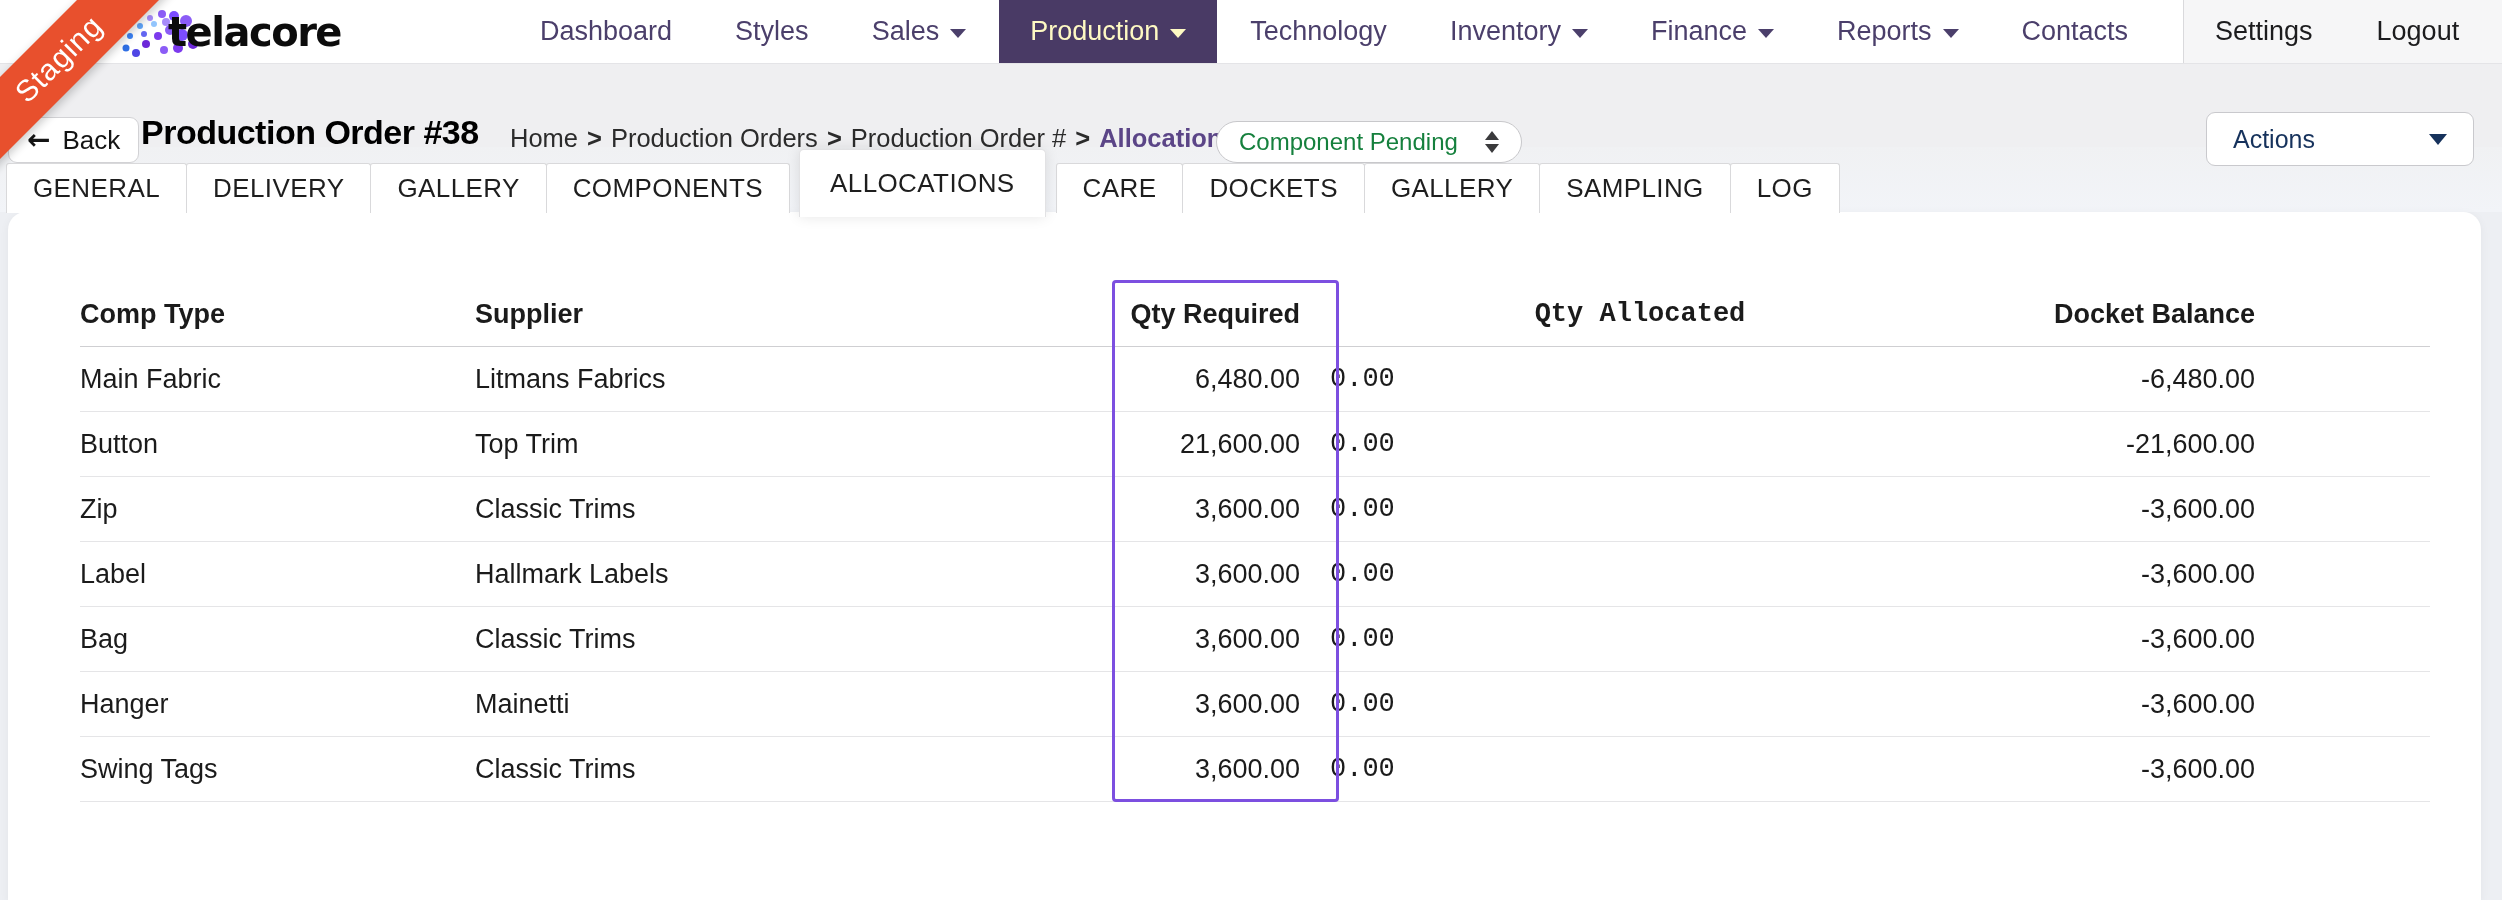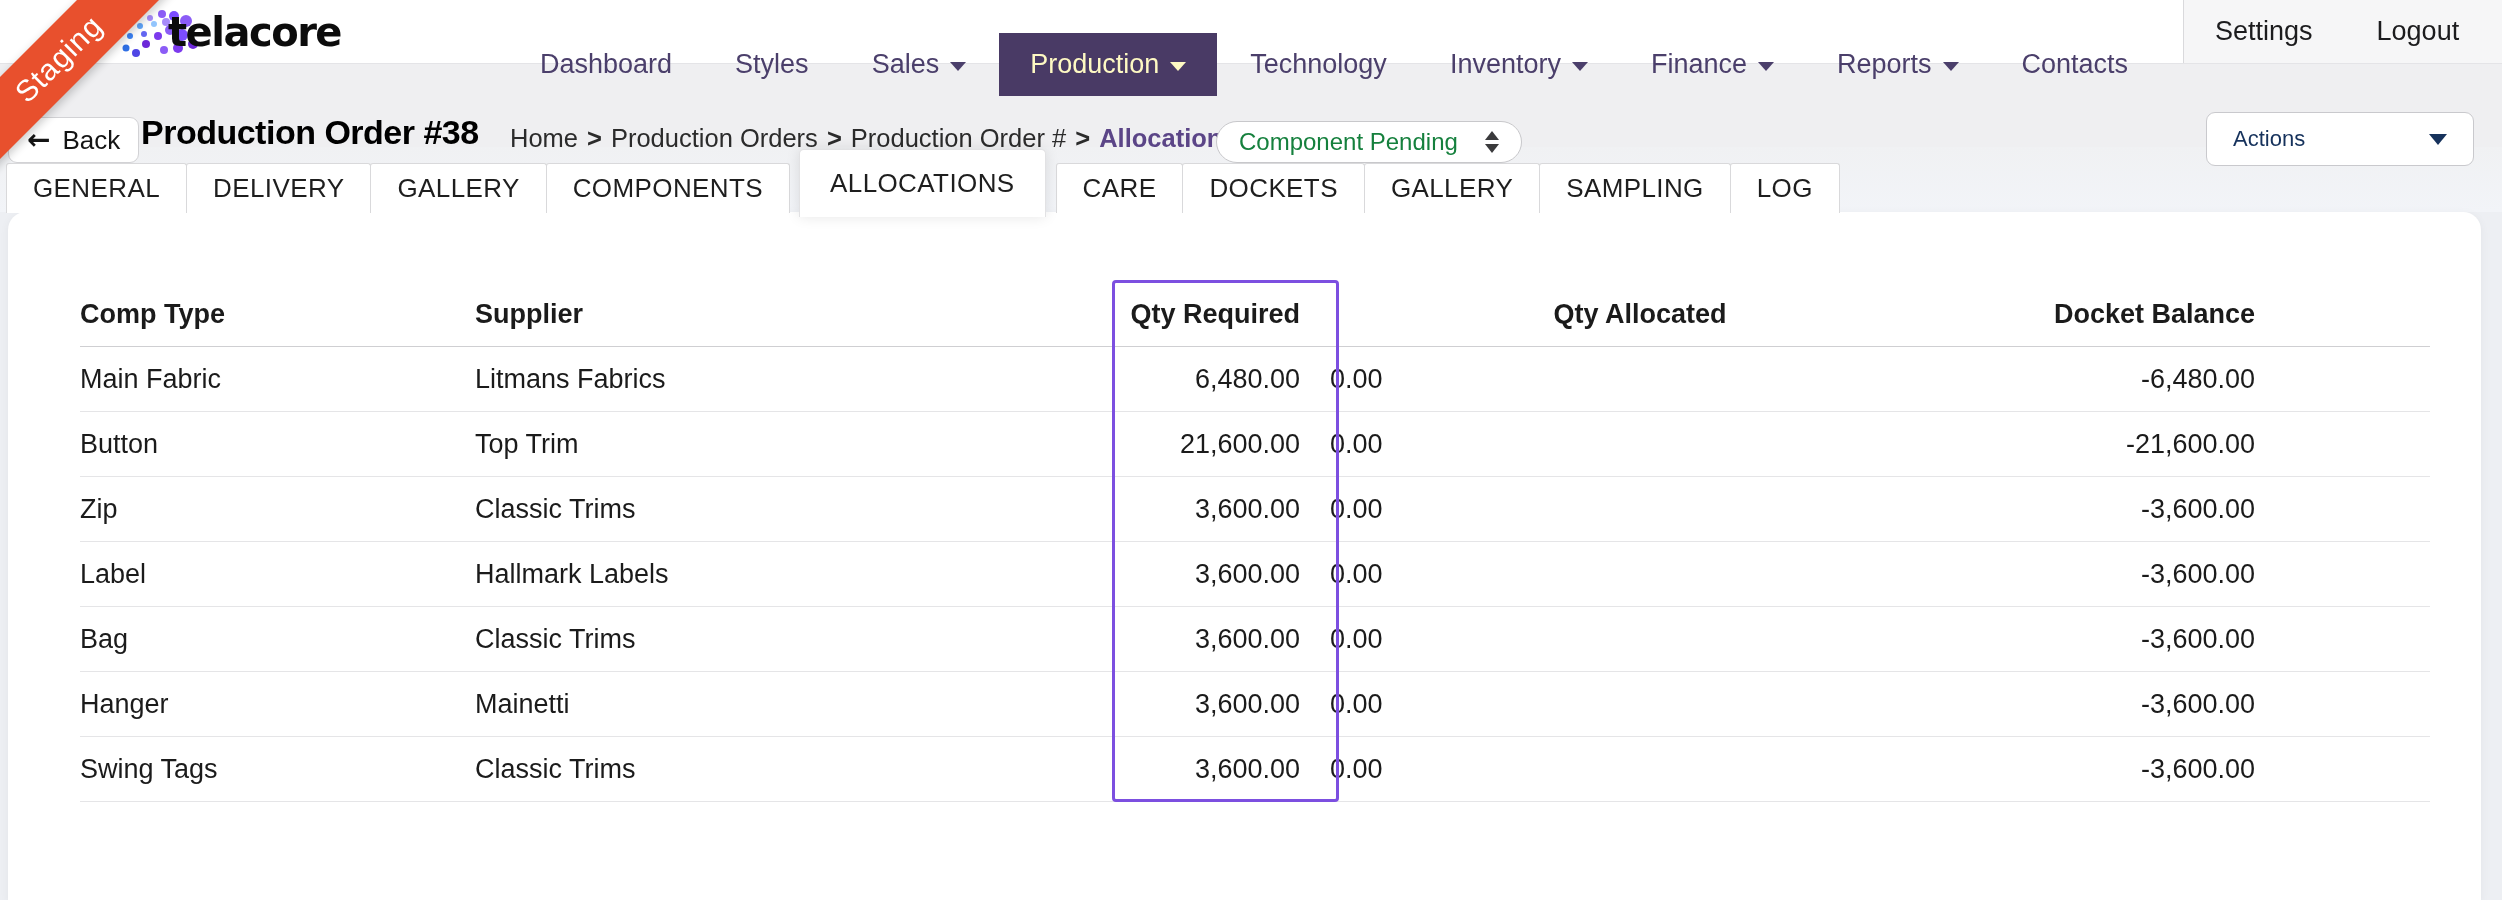--- a/index.html
+++ b/index.html
@@ -6,21 +6,21 @@
   body{
     width:2502px;height:900px;position:relative;overflow:hidden;
     font-family:"Liberation Sans","DejaVu Sans",sans-serif;
     background:#edeff3;
   }
   
   .navbar{position:absolute;left:0;top:0;width:2502px;height:63px;background:#ffffff;border-bottom:1px solid #e4e4e7;}
   .logo-dots{position:absolute;left:116px;top:8px;z-index:1;}
   .logo-text{position:absolute;left:168px;top:0;height:63px;display:flex;align-items:center;
     font-family:"DejaVu Sans",sans-serif;font-weight:800;font-size:40px;letter-spacing:-1.5px;color:#0c0c0c;z-index:2;}
-  .nav-links{position:absolute;left:540px;top:0;height:63px;display:flex;align-items:center;gap:63px;z-index:3;margin-top:33px;}
+  .nav-links{position:absolute;left:540px;top:0;height:63px;display:flex;align-items:center;gap:63px;z-index:3;}
   .nav-link{display:flex;align-items:center;height:63px;font-size:27px;color:#4b3f6b;cursor:pointer;text-decoration:none;white-space:nowrap;}
   .nav-link .caret{margin-left:11px;margin-top:4px;}
   .caret{width:0;height:0;border-left:8px solid transparent;border-right:8px solid transparent;border-top:9px solid;display:inline-block;}
   .nav-link.active{background:#493a65;color:#fef9c3;padding:0 31px;margin:0 -30px;}
   .nav-right{position:absolute;left:2183px;top:0;width:319px;height:63px;background:#f6f6f7;border-left:1px solid #d9d9dc;
     display:flex;align-items:center;gap:64px;padding-left:31px;box-sizing:border-box;z-index:3;}
   .nav-right .nav-link{color:#1c1c1e;}
   
   .ribbon{position:absolute;left:-101px;top:30px;width:320px;height:58px;background:#e8502d;
     transform:rotate(-45deg);display:flex;align-items:center;justify-content:center;
@@ -38,42 +38,42 @@
   .crumb-current{color:#5b4587;font-weight:700;}
   .status-select{position:absolute;left:1216px;top:121px;width:306px;height:42px;box-sizing:border-box;
     background:#ffffff;border:1.5px solid #c8c8cb;border-radius:22px;display:flex;align-items:center;
     padding:0 22px;font-size:24px;color:#15803d;cursor:pointer;}
   .status-select .label{flex:1;}
   .stepper{display:flex;flex-direction:column;gap:4px;margin-left:8px;}
   .tri-up{width:0;height:0;border-left:7px solid transparent;border-right:7px solid transparent;border-bottom:9px solid #3a3a3c;}
   .tri-down{width:0;height:0;border-left:7px solid transparent;border-right:7px solid transparent;border-top:9px solid #3a3a3c;}
   .actions-btn{position:absolute;left:2206px;top:112px;width:268px;height:54px;box-sizing:border-box;
     background:#ffffff;border:1.5px solid #c9c9cd;border-radius:9px;display:flex;align-items:center;
-    padding:0 26px;font-size:22px;color:#16325c;cursor:pointer;z-index:4;}
+    padding:0 26px;font-size:25px;color:#16325c;cursor:pointer;z-index:4;}
   .actions-btn .label{flex:1;}
   .actions-btn .caret{border-top-width:11px;border-left-width:9px;border-right-width:9px;}
   .tab{position:absolute;top:163px;height:50px;box-sizing:border-box;background:#ffffff;border:1px solid #d9d9db;border-bottom:none;
     display:flex;align-items:center;padding:0 26px;font-size:26px;letter-spacing:0.4px;color:#1e1e1e;
     border-radius:3px 3px 0 0;cursor:pointer;pointer-events:auto;white-space:nowrap;}
   .tab.active{top:149px;height:68px;font-size:26px;padding:0 30px;z-index:6;border-radius:5px 5px 0 0;
     box-shadow:0 0 14px rgba(0,0,0,0.10);border-color:#e2e2e4;}
   .tabs-row{position:absolute;left:6px;top:0;height:217px;display:flex;align-items:flex-end;z-index:5;}
   .tabs-row .tab{position:relative;top:auto;margin-right:-1px;}
   .tabs-row .tab.active{position:relative;margin:0 10px;align-self:flex-start;margin-top:149px;}
   .tabs-row .tab:not(.active){margin-bottom:4px;}
   
   .card{position:absolute;left:8px;top:212px;width:2473px;height:688px;background:#ffffff;
     border-radius:18px 18px 0 0;box-shadow:0 2px 10px rgba(0,0,0,0.05);}
   table.alloc{border-collapse:collapse;margin:70px 0 0 72px;width:2350px;table-layout:fixed;}
   table.alloc th,table.alloc td{height:64px;padding:0;border-bottom:1px solid #e5e5e7;
     font-size:27px;color:#1b1b1b;vertical-align:middle;}
   table.alloc th{font-weight:700;border-bottom-color:#cfcfd2;}
   .c0,.c1{text-align:left;}
   .c2{text-align:right;padding-right:30px !important;}
-  .c3{}
+  .c3{font-family:Liberation Mono, monospace;}
   .c4{text-align:right;padding-right:175px !important;}
   .col-highlight{position:absolute;left:1112px;top:280px;width:221px;height:516px;
     border:3px solid #7c4fe0;border-radius:4px;z-index:10;pointer-events:none;}
 </style>
 </head>
 <body>
 
 <div class="navbar">
   <svg class="logo-dots" width="92" height="56" viewBox="0 0 92 56">
     <circle cx="46" cy="6" r="4" fill="#8b5cf6"></circle>

